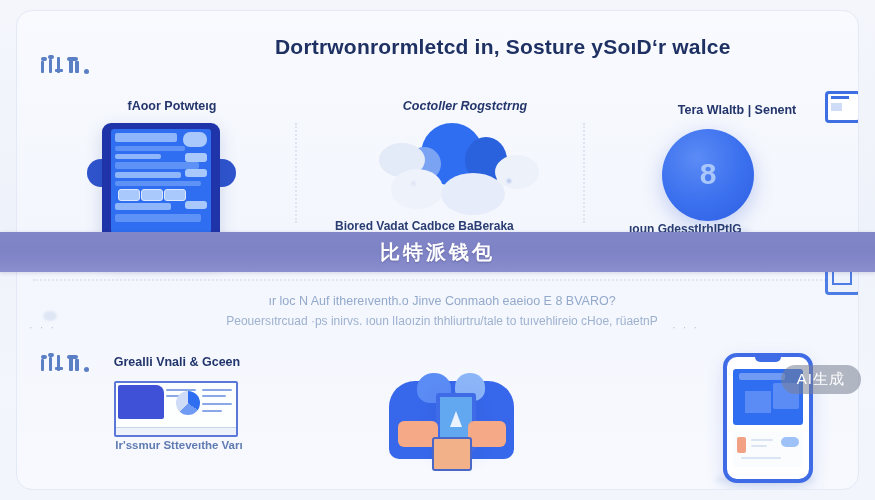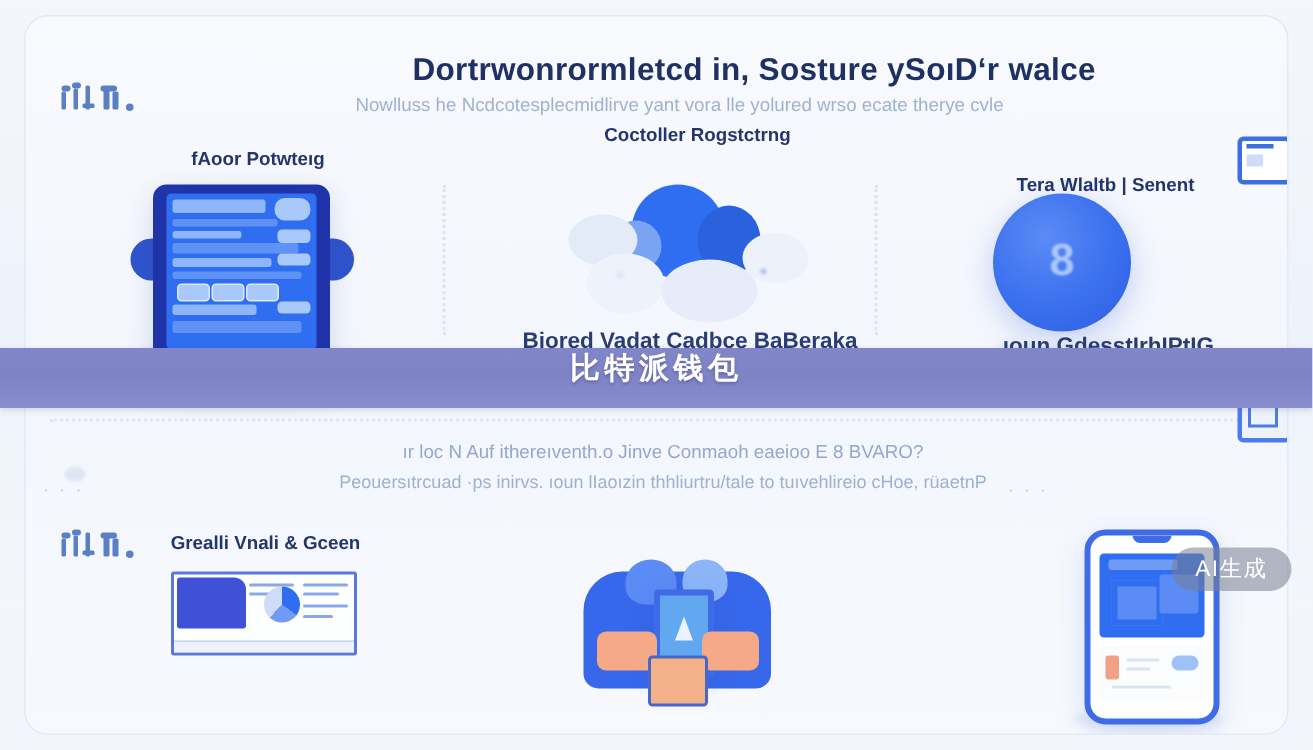--- a/index.html
+++ b/index.html
@@ -78,25 +78,24 @@
     position:absolute;
     font-size:12.5px;
     font-weight:bold;
     color:#23356b;
     white-space:nowrap;
     text-align:center;
     filter:blur(.3px);
   }
   .cap-label{
     position:absolute;
-    font-size:15px;
+    font-size:12px;
     font-weight:bold;
     color:#2a3d72;
     white-space:nowrap;
-    text-align:center;
     filter:blur(.35px);
   }
 
   
   .tablet{
     position:absolute;left:85px;top:112px;
     width:118px;height:135px;
     background:#1f34a8;
     border-radius:9px 9px 4px 4px;
     box-shadow:0 6px 18px rgba(40,65,150,.18);
@@ -162,21 +161,21 @@
   }
   .win-icon2::after{
     content:"";position:absolute;left:4px;top:4px;width:16px;height:11px;
     border:2px solid #3d6fe3;
   }
 
   
   .banner{
     position:absolute;left:0;top:232px;width:875px;height:40px;
     background:linear-gradient(180deg,#8186c8 0%,#7e83c6 50%,#8a8ecd 100%);
-    display:flex;justify-content:center;
+    display:flex;align-items:center;justify-content:center;
     box-shadow:0 1px 4px rgba(60,60,120,.18);
     z-index:30;
   }
   .banner .btxt{
     color:#ffffff;font-size:20px;font-weight:bold;letter-spacing:3px;
     text-shadow:0 1px 2px rgba(40,40,90,.3);
   }
 
   
   .midline1{
@@ -272,38 +271,37 @@
 
 <div id="stage">
 
   <div class="card">
 
     <div class="vsep" style="left:278px;top:112px;height:100px;"></div>
     <div class="vsep" style="left:566px;top:112px;height:100px;"></div>
     <div class="hsep" style="left:16px;top:268px;width:812px;"></div>
 
     <div class="title">Dortrwonrormletcd in, Sosture ySoıDʻr walce</div>
-    <div class="subtitle">Nowlluss he Ncdcotesplecmidlirve yant vora lle yolured wrso ecate therye cvle</div>
 
     <div class="glyph-cluster">
       <span style="left:2px;top:6px;width:3px;height:12px;"></span>
       <span style="left:2px;top:2px;width:6px;height:4px;border-radius:3px;"></span>
       <span style="left:10px;top:4px;width:3px;height:14px;"></span>
       <span style="left:9px;top:0px;width:6px;height:4px;border-radius:3px;"></span>
       <span style="left:18px;top:2px;width:3px;height:16px;"></span>
       <span style="left:16px;top:14px;width:8px;height:3px;"></span>
       <span style="left:30px;top:4px;width:4px;height:14px;"></span>
       <span style="left:28px;top:2px;width:11px;height:4px;border-radius:2px;"></span>
       <span style="left:36px;top:6px;width:4px;height:12px;"></span>
       <span style="left:45px;top:14px;width:5px;height:5px;border-radius:50%;"></span>
     </div>
 
     <div class="col-label" style="left:60px;top:88px;width:190px;">fAoor Potwteıg</div>
-    <div class="col-label" style="left:348px;top:72px;width:200px;">Coctoller Rogstctrng</div>
-    <div class="col-label" style="left:620px;top:105px;width:200px;">Tera Wlaltb | Senent</div>
+    <div class="col-label" style="left:348px;top:88px;width:200px;font-style:italic;">Coctoller Rogstctrng</div>
+    <div class="col-label" style="left:620px;top:92px;width:200px;">Tera Wlaltb | Senent</div>
 
     <div class="ear left"></div>
     <div class="ear right"></div>
     <div class="tablet">
       <div class="screen">
         <div class="rowlite" style="left:4px;top:4px;width:62px;height:9px;"></div>
         <div class="chip" style="left:72px;top:3px;width:24px;height:15px;border-radius:7px;"></div>
         <div class="row" style="left:4px;top:17px;width:70px;height:5px;"></div>
         <div class="rowlite" style="left:4px;top:25px;width:46px;height:5px;"></div>
         <div class="row" style="left:4px;top:33px;width:84px;height:7px;"></div>
@@ -372,20 +370,21 @@
       <div class="panel"></div>
       <div class="ln" style="left:50px;top:6px;width:30px;"></div>
       <div class="ln" style="left:50px;top:12px;width:22px;"></div>
       <div class="ln" style="left:86px;top:6px;width:30px;"></div>
       <div class="ln" style="left:86px;top:12px;width:24px;"></div>
       <div class="ln" style="left:86px;top:20px;width:30px;"></div>
       <div class="ln" style="left:86px;top:27px;width:20px;"></div>
       <div class="pie"></div>
       <div class="base"></div>
     </div>
+    <div class="bl-cap">Ir'ssmur Stteveıthe Varı</div>
 
     <div class="person">
       <div class="shoulder"></div>
       <div class="headL"></div>
       <div class="headR"></div>
       <div class="phone">
         <div class="glyph"></div>
       </div>
       <div class="handL"></div>
       <div class="handR"></div>

